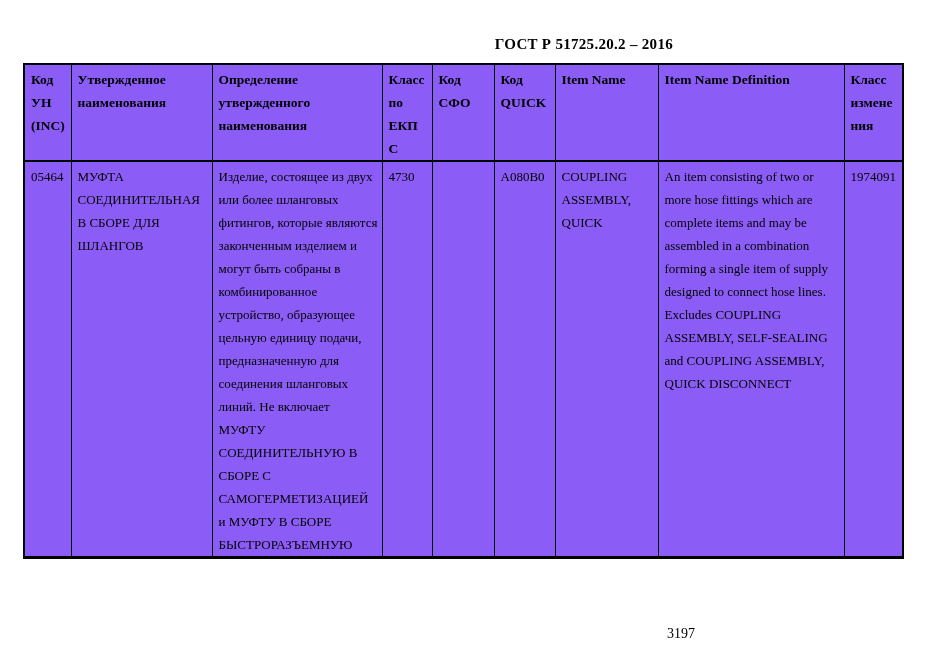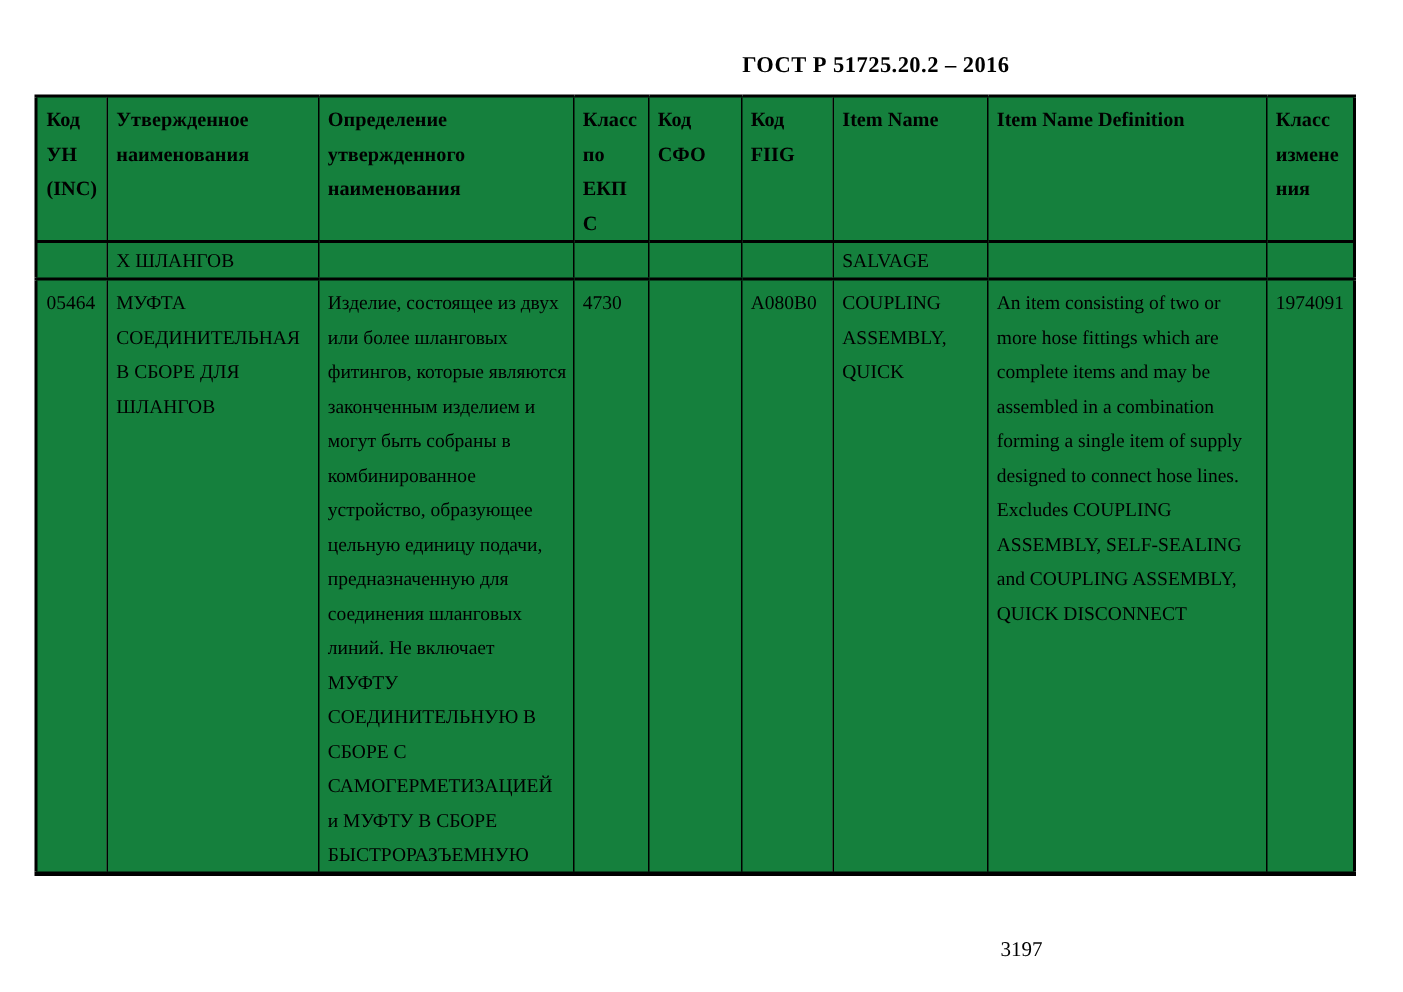--- a/index.html
+++ b/index.html
@@ -40,21 +40,21 @@
   table.doc-table td {
     border-left: 1px solid #000;
     border-right: 1px solid #000;
     border-top: 2px solid #000;
     border-bottom: 2px solid #000;
     vertical-align: top;
     text-align: left;
     overflow-wrap: break-word;
     word-wrap: break-word;
     padding: 3px 4px 0 6px;
-    background: #15803d;
+    background: #8b5cf6;
   }
   table.doc-table {
     border: 2px solid #000;
     border-bottom: 3px solid #000;
   }
   table.doc-table th {
     font-size: 13.5px;
     font-weight: bold;
     line-height: 23px;
   }
@@ -96,38 +96,27 @@
       <col style="width:186px">
       <col style="width:59px">
     </colgroup>
     <thead>
       <tr class="header-row">
         <th>Код УН (INC)</th>
         <th>Утвержденное наименования</th>
         <th>Определение утвержденного наименования</th>
         <th>Класс по ЕКПС</th>
         <th>Код СФО</th>
-        <th>Код FIIG</th>
+        <th>Код QUICK</th>
         <th>Item Name</th>
         <th>Item Name Definition</th>
         <th>Класс изменения</th>
       </tr>
     </thead>
     <tbody>
-      <tr class="row-partial">
-        <td></td>
-        <td>Х ШЛАНГОВ</td>
-        <td></td>
-        <td></td>
-        <td></td>
-        <td></td>
-        <td>SALVAGE</td>
-        <td></td>
-        <td></td>
-      </tr>
       <tr class="row-main">
         <td>05464</td>
         <td>МУФТА СОЕДИНИТЕЛЬНАЯ В СБОРЕ ДЛЯ ШЛАНГОВ</td>
         <td>Изделие, состоящее из двух или более шланговых фитингов, которые являются законченным изделием и могут быть собраны в комбинированное устройство, образующее цельную единицу подачи, предназначенную для соединения шланговых линий. Не включает МУФТУ СОЕДИНИТЕЛЬНУЮ В СБОРЕ С САМОГЕРМЕТИЗАЦИЕЙ и МУФТУ В СБОРЕ БЫСТРОРАЗЪЕМНУЮ</td>
         <td>4730</td>
         <td></td>
         <td>A080B0</td>
         <td>COUPLING ASSEMBLY, QUICK</td>
         <td>An item consisting of two or more hose fittings which are complete items and may be assembled in a combination forming a single item of supply designed to connect hose lines. Excludes COUPLING ASSEMBLY, SELF-SEALING and COUPLING ASSEMBLY, QUICK DISCONNECT</td>
         <td>1974091</td>

